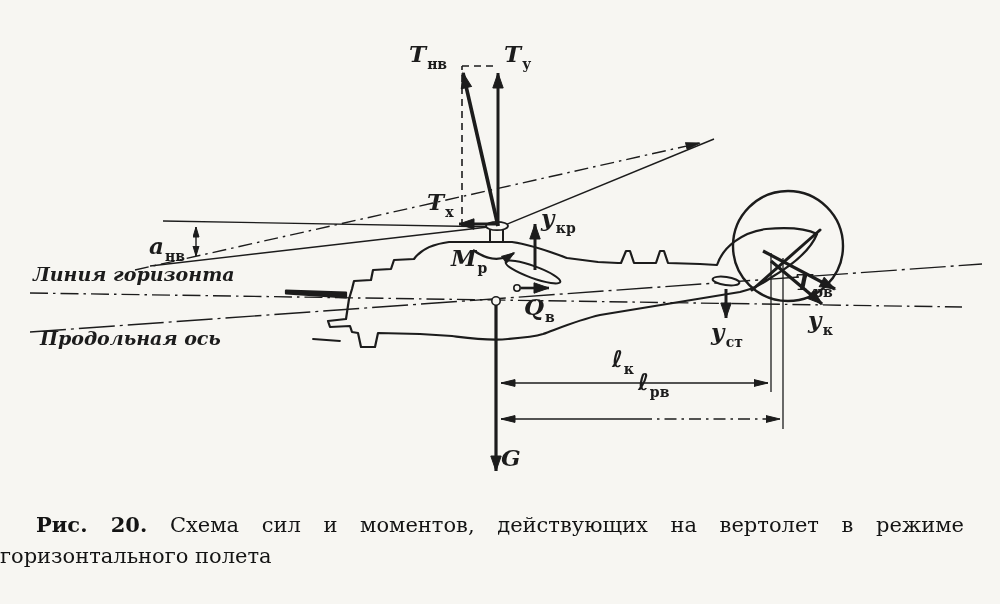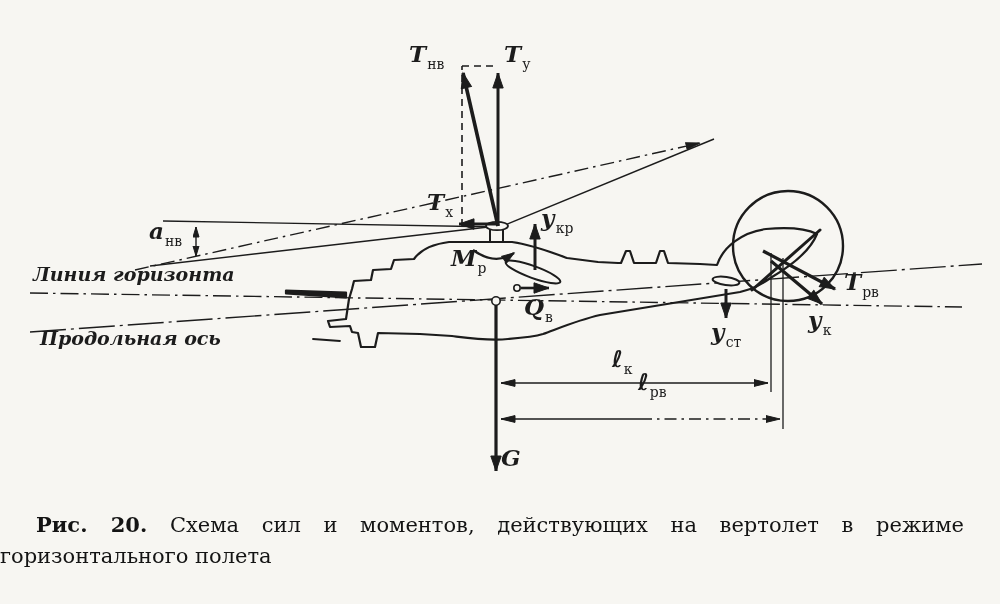--- a/index.html
+++ b/index.html
@@ -24,21 +24,21 @@
     position:absolute;
     white-space:nowrap;
     font-style:italic;
     font-weight:bold;
     font-size:23px;
     line-height:1;
     color:var(--ink);
   }
   .lbl .s{
     font-style:normal;
-    font-weight:normal;
+    font-weight:bold;
     font-size:14px;
     position:relative;
     top:7px;
     left:1px;
     letter-spacing:0;
   }
   .axis-lbl{
     position:absolute;
     white-space:nowrap;
     font-style:italic;
@@ -165,39 +165,39 @@
 
   <div class="lbl" style="left:409px;top:42px">
     <span class="m">Т</span><span class="s">нв</span>
   </div>
   <div class="lbl" style="left:504px;top:42px">
     <span class="m">Т</span><span class="s">у</span>
   </div>
   <div class="lbl" style="left:427px;top:190px">
     <span class="m">Т</span><span class="s">х</span>
   </div>
-  <div class="lbl" style="left:149px;top:219px">
+  <div class="lbl" style="left:149px;top:234px">
     <span class="m">а</span><span class="s">нв</span>
   </div>
   <div class="lbl" style="left:451px;top:246px">
     <span class="m">М</span><span class="s">р</span>
   </div>
   <div class="lbl" style="left:541px;top:206px">
     <span class="m">у</span><span class="s">кр</span>
   </div>
   <div class="lbl" style="left:524px;top:295px">
     <span class="m">Q</span><span class="s">в</span>
   </div>
   <div class="lbl" style="left:711px;top:320px">
     <span class="m">у</span><span class="s">ст</span>
   </div>
   <div class="lbl" style="left:808px;top:308px">
     <span class="m">у</span><span class="s">к</span>
   </div>
-  <div class="lbl" style="left:844px;top:270px">
+  <div class="lbl" style="left:795px;top:270px">
     <span class="m">Т</span><span class="s">рв</span>
   </div>
   <div class="lbl" style="left:612px;top:347px">
     <span class="m ell">ℓ</span><span class="s">к</span>
   </div>
   <div class="lbl" style="left:638px;top:370px">
     <span class="m ell">ℓ</span><span class="s">рв</span>
   </div>
   <div class="lbl" style="left:501px;top:446px">
     <span class="m">G</span><span class="s"></span>

